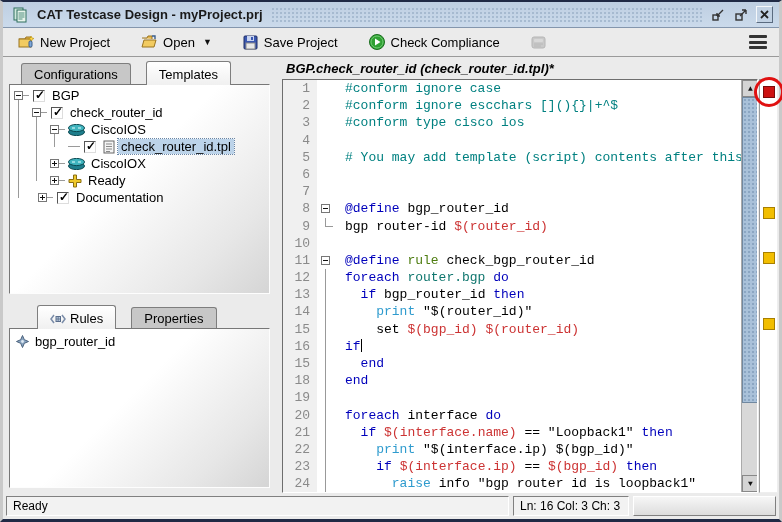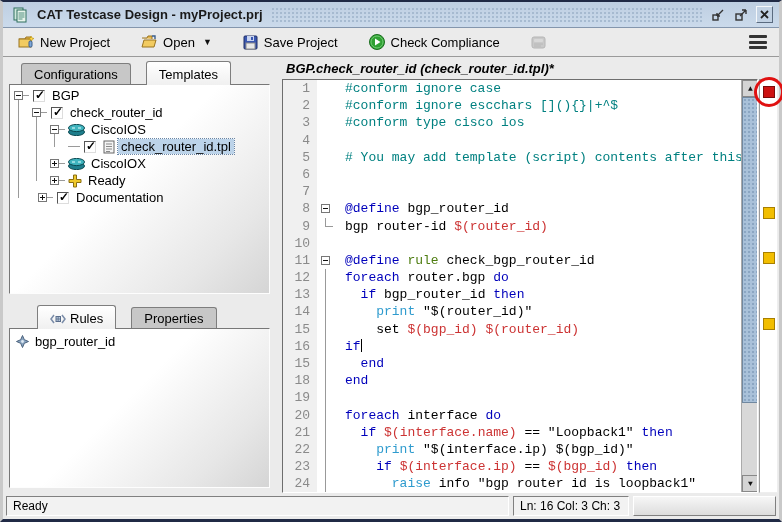--- a/index.html
+++ b/index.html
@@ -322,21 +322,21 @@
             <div class="codeline"><span class="ln">2</span><span class="foldcol"></span><span class="codetext"><span style="color: rgb(0, 128, 128);">#conform ignore escchars [](){}|+^$</span></span></div>
             <div class="codeline"><span class="ln">3</span><span class="foldcol"></span><span class="codetext"><span style="color: rgb(0, 128, 128);">#conform type cisco ios</span></span></div>
             <div class="codeline"><span class="ln">4</span><span class="foldcol"></span><span class="codetext"></span></div>
             <div class="codeline"><span class="ln">5</span><span class="foldcol"></span><span class="codetext"><span style="color: rgb(0, 128, 128);"># You may add template (script) contents after this line:</span></span></div>
             <div class="codeline"><span class="ln">6</span><span class="foldcol"></span><span class="codetext"></span></div>
             <div class="codeline"><span class="ln">7</span><span class="foldcol"></span><span class="codetext"></span></div>
             <div class="codeline"><span class="ln">8</span><span class="foldcol"><span class="foldbox"></span></span><span class="codetext"><span style="color: rgb(0, 0, 187);">@define</span><span style="color: rgb(0, 0, 0);"> bgp_router_id</span></span></div>
             <div class="codeline"><span class="ln">9</span><span class="foldcol"><span class="foldelbow"></span></span><span class="codetext"><span style="color: rgb(0, 0, 0);">bgp router-id </span><span style="color: rgb(204, 51, 51);">$(router_id)</span></span></div>
             <div class="codeline"><span class="ln">10</span><span class="foldcol"></span><span class="codetext"></span></div>
             <div class="codeline"><span class="ln">11</span><span class="foldcol"><span class="foldbox"></span></span><span class="codetext"><span style="color: rgb(0, 0, 187);">@define</span><span style="color: rgb(0, 0, 0);"> </span><span style="color: #4d7c0f;">rule</span><span style="color: rgb(0, 0, 0);"> check_bgp_router_id</span></span></div>
-            <div class="codeline"><span class="ln">12</span><span class="foldcol"><span class="foldline"></span></span><span class="codetext"><span style="color: rgb(0, 0, 187);">foreach</span><span style="color: #000000;"> router.bgp </span><span style="color: rgb(0, 0, 187);">do</span></span></div>
+            <div class="codeline"><span class="ln">12</span><span class="foldcol"><span class="foldline"></span></span><span class="codetext"><span style="color: rgb(0, 0, 187);">foreach</span><span style="color: #0f766e;"> router.bgp </span><span style="color: rgb(0, 0, 187);">do</span></span></div>
             <div class="codeline"><span class="ln">13</span><span class="foldcol"><span class="foldline"></span></span><span class="codetext"><span style="color: rgb(0, 0, 0);">  </span><span style="color: rgb(0, 0, 187);">if</span><span style="color: rgb(0, 0, 0);"> bgp_router_id </span><span style="color: rgb(0, 0, 187);">then</span></span></div>
             <div class="codeline"><span class="ln">14</span><span class="foldcol"><span class="foldline"></span></span><span class="codetext"><span style="color: rgb(0, 0, 0);">    </span><span style="color: rgb(46, 155, 206);">print</span><span style="color: rgb(0, 0, 0);"> "$(router_id)"</span></span></div>
             <div class="codeline"><span class="ln">15</span><span class="foldcol"><span class="foldline"></span></span><span class="codetext"><span style="color: rgb(0, 0, 0);">    set </span><span style="color: rgb(204, 51, 51);">$(bgp_id)</span><span style="color: rgb(0, 0, 0);"> </span><span style="color: rgb(204, 51, 51);">$(router_id)</span></span></div>
             <div class="codeline"><span class="ln">16</span><span class="foldcol"><span class="foldline"></span></span><span class="codetext"><span style="color: rgb(0, 0, 187);">if</span><span class="caret"></span></span></div>
             <div class="codeline"><span class="ln">15</span><span class="foldcol"><span class="foldline"></span></span><span class="codetext"><span style="color: rgb(0, 0, 0);">  </span><span style="color: rgb(0, 0, 187);">end</span></span></div>
             <div class="codeline"><span class="ln">18</span><span class="foldcol"><span class="foldline"></span></span><span class="codetext"><span style="color: rgb(0, 0, 187);">end</span></span></div>
             <div class="codeline"><span class="ln">19</span><span class="foldcol"><span class="foldline"></span></span><span class="codetext"></span></div>
             <div class="codeline"><span class="ln">20</span><span class="foldcol"><span class="foldline"></span></span><span class="codetext"><span style="color: rgb(0, 0, 187);">foreach</span><span style="color: rgb(0, 0, 0);"> interface </span><span style="color: rgb(0, 0, 187);">do</span></span></div>
             <div class="codeline"><span class="ln">21</span><span class="foldcol"><span class="foldline"></span></span><span class="codetext"><span style="color: rgb(0, 0, 0);">  </span><span style="color: rgb(0, 0, 187);">if</span><span style="color: rgb(0, 0, 0);"> </span><span style="color: rgb(204, 51, 51);">$(interface.name)</span><span style="color: rgb(0, 0, 0);"> == "Loopback1" </span><span style="color: rgb(0, 0, 187);">then</span></span></div>
             <div class="codeline"><span class="ln">22</span><span class="foldcol"><span class="foldline"></span></span><span class="codetext"><span style="color: rgb(0, 0, 0);">    </span><span style="color: rgb(46, 155, 206);">print</span><span style="color: rgb(0, 0, 0);"> "$(interface.ip) $(bgp_id)"</span></span></div>

